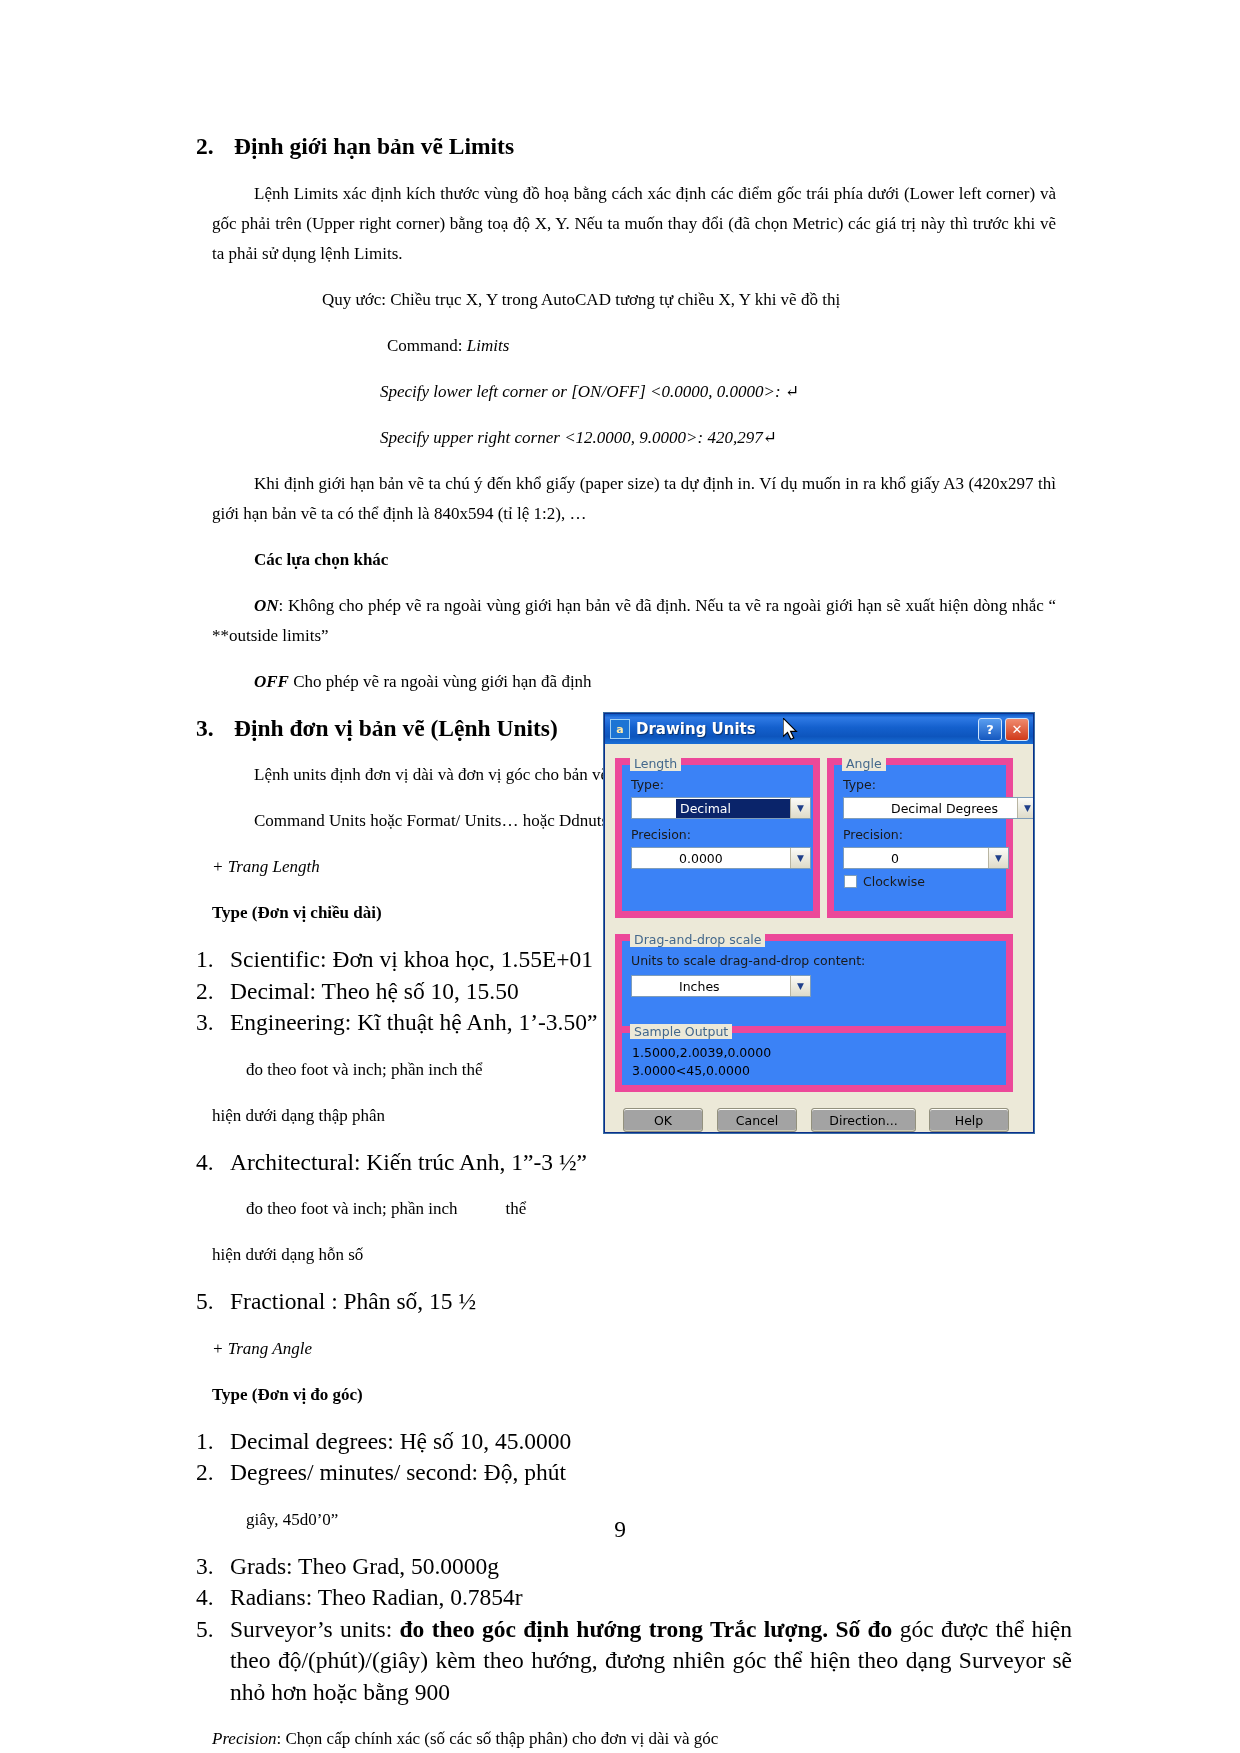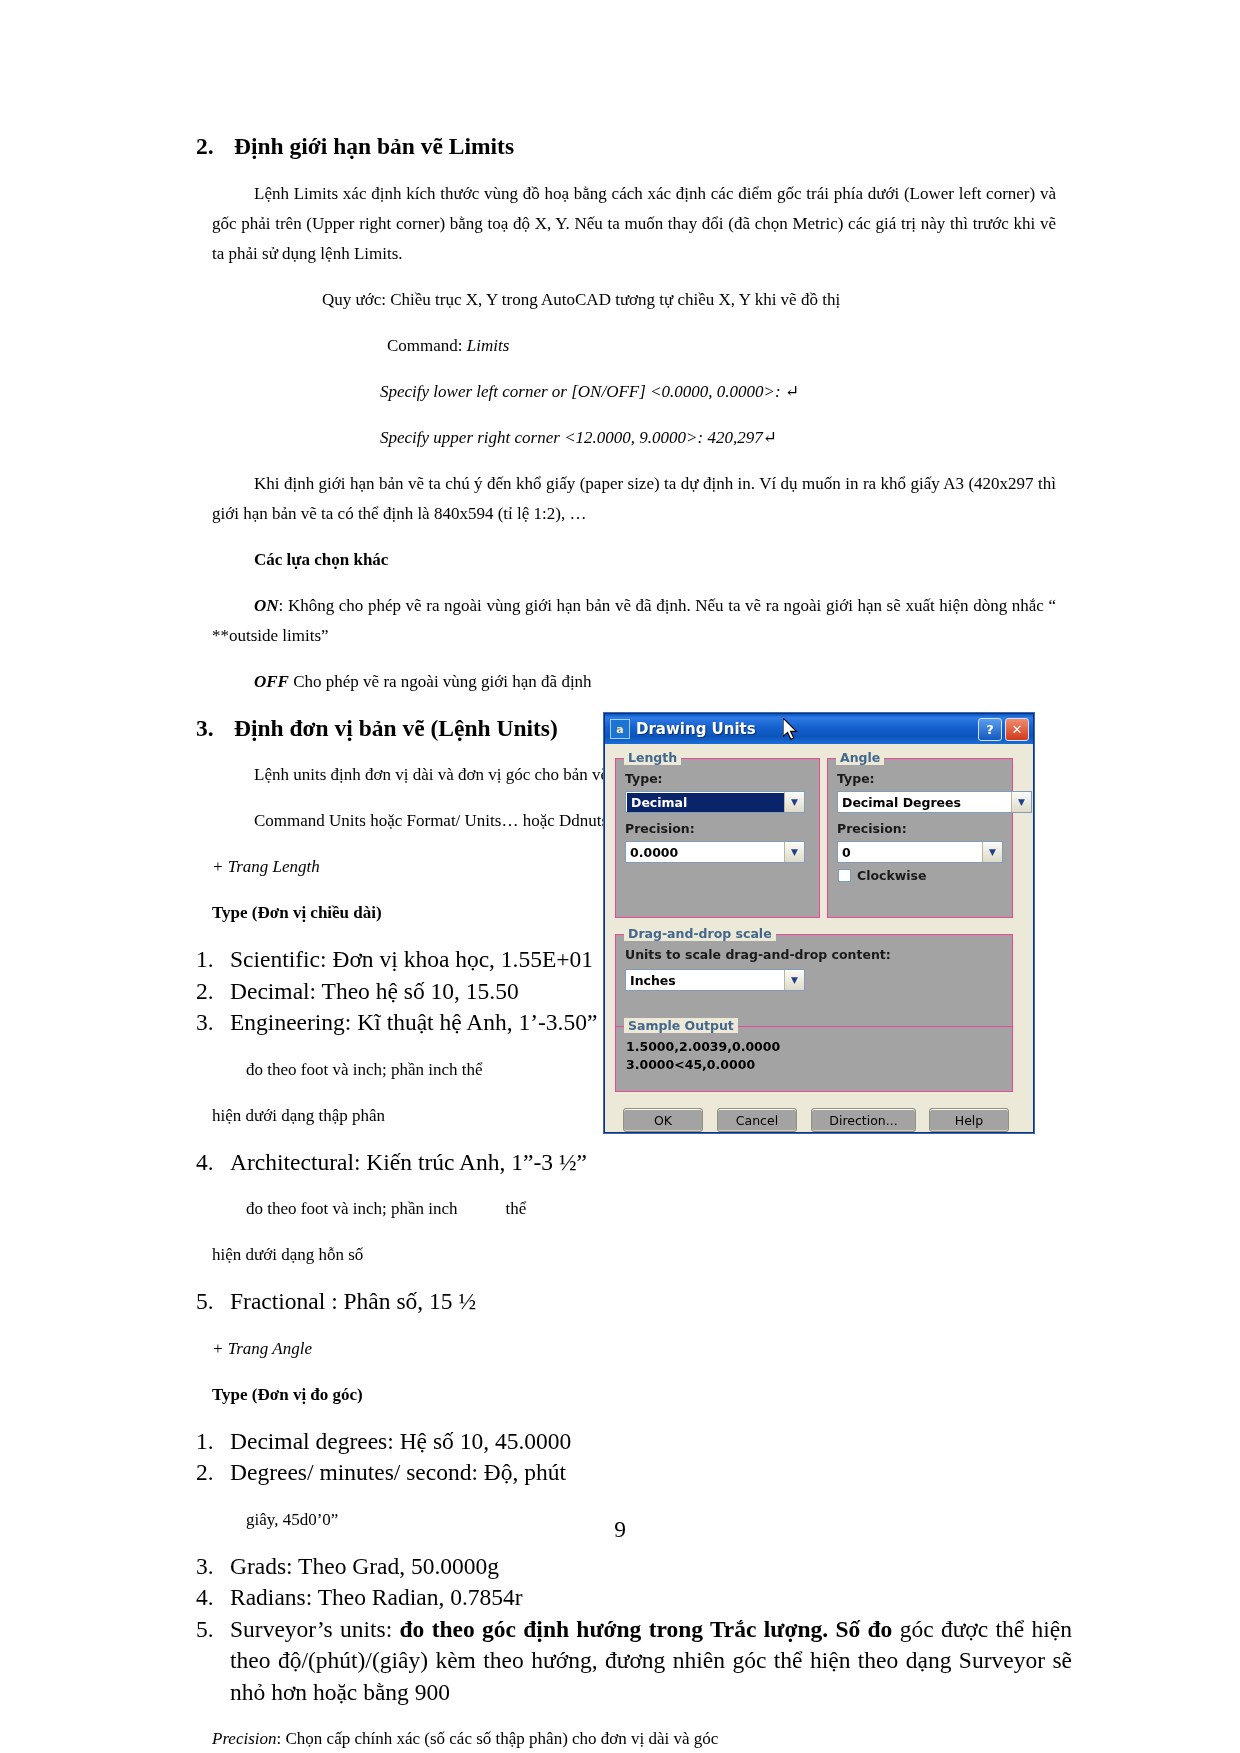--- a/index.html
+++ b/index.html
@@ -135,25 +135,24 @@
     align-items: center;
     justify-content: center;
     line-height: 1;
   }
   .tbtn.help { background: linear-gradient(to bottom,#5a9ef0,#1558bf); }
   .tbtn.close { background: linear-gradient(to bottom,#f08b6e,#d03a1a); }
 
   .dlg-body { padding: 8px 9px 8px 9px; position: relative; }
 
   .grp {
-    border: 1px solid #ec4899;
-    background: #a3a3a3;
+    border: 7px solid #ec4899;
+    background: #3b82f6;
     position: absolute;
     box-sizing: border-box;
-    font-weight: bold;
   }
   .grp-label {
     position: absolute;
     top: -9px;
     left: 8px;
     background: #ece9d8;
     padding: 0 4px;
     font-size: 12.5px;
     color: #43688c;
   }
@@ -162,20 +161,21 @@
     color: #1a1a1a;
   }
   .combo {
     height: 22px;
     background: #ffffff;
     border: 1px solid #7f9db9;
     display: flex;
     align-items: center;
     box-sizing: border-box;
     position: relative;
+    padding-left: 43px;
   }
   .combo .val {
     flex: 1 1 auto;
     font-size: 12.5px;
     padding-left: 4px;
     color: #000;
     white-space: nowrap;
     overflow: hidden;
   }
   .combo.sel .val {

